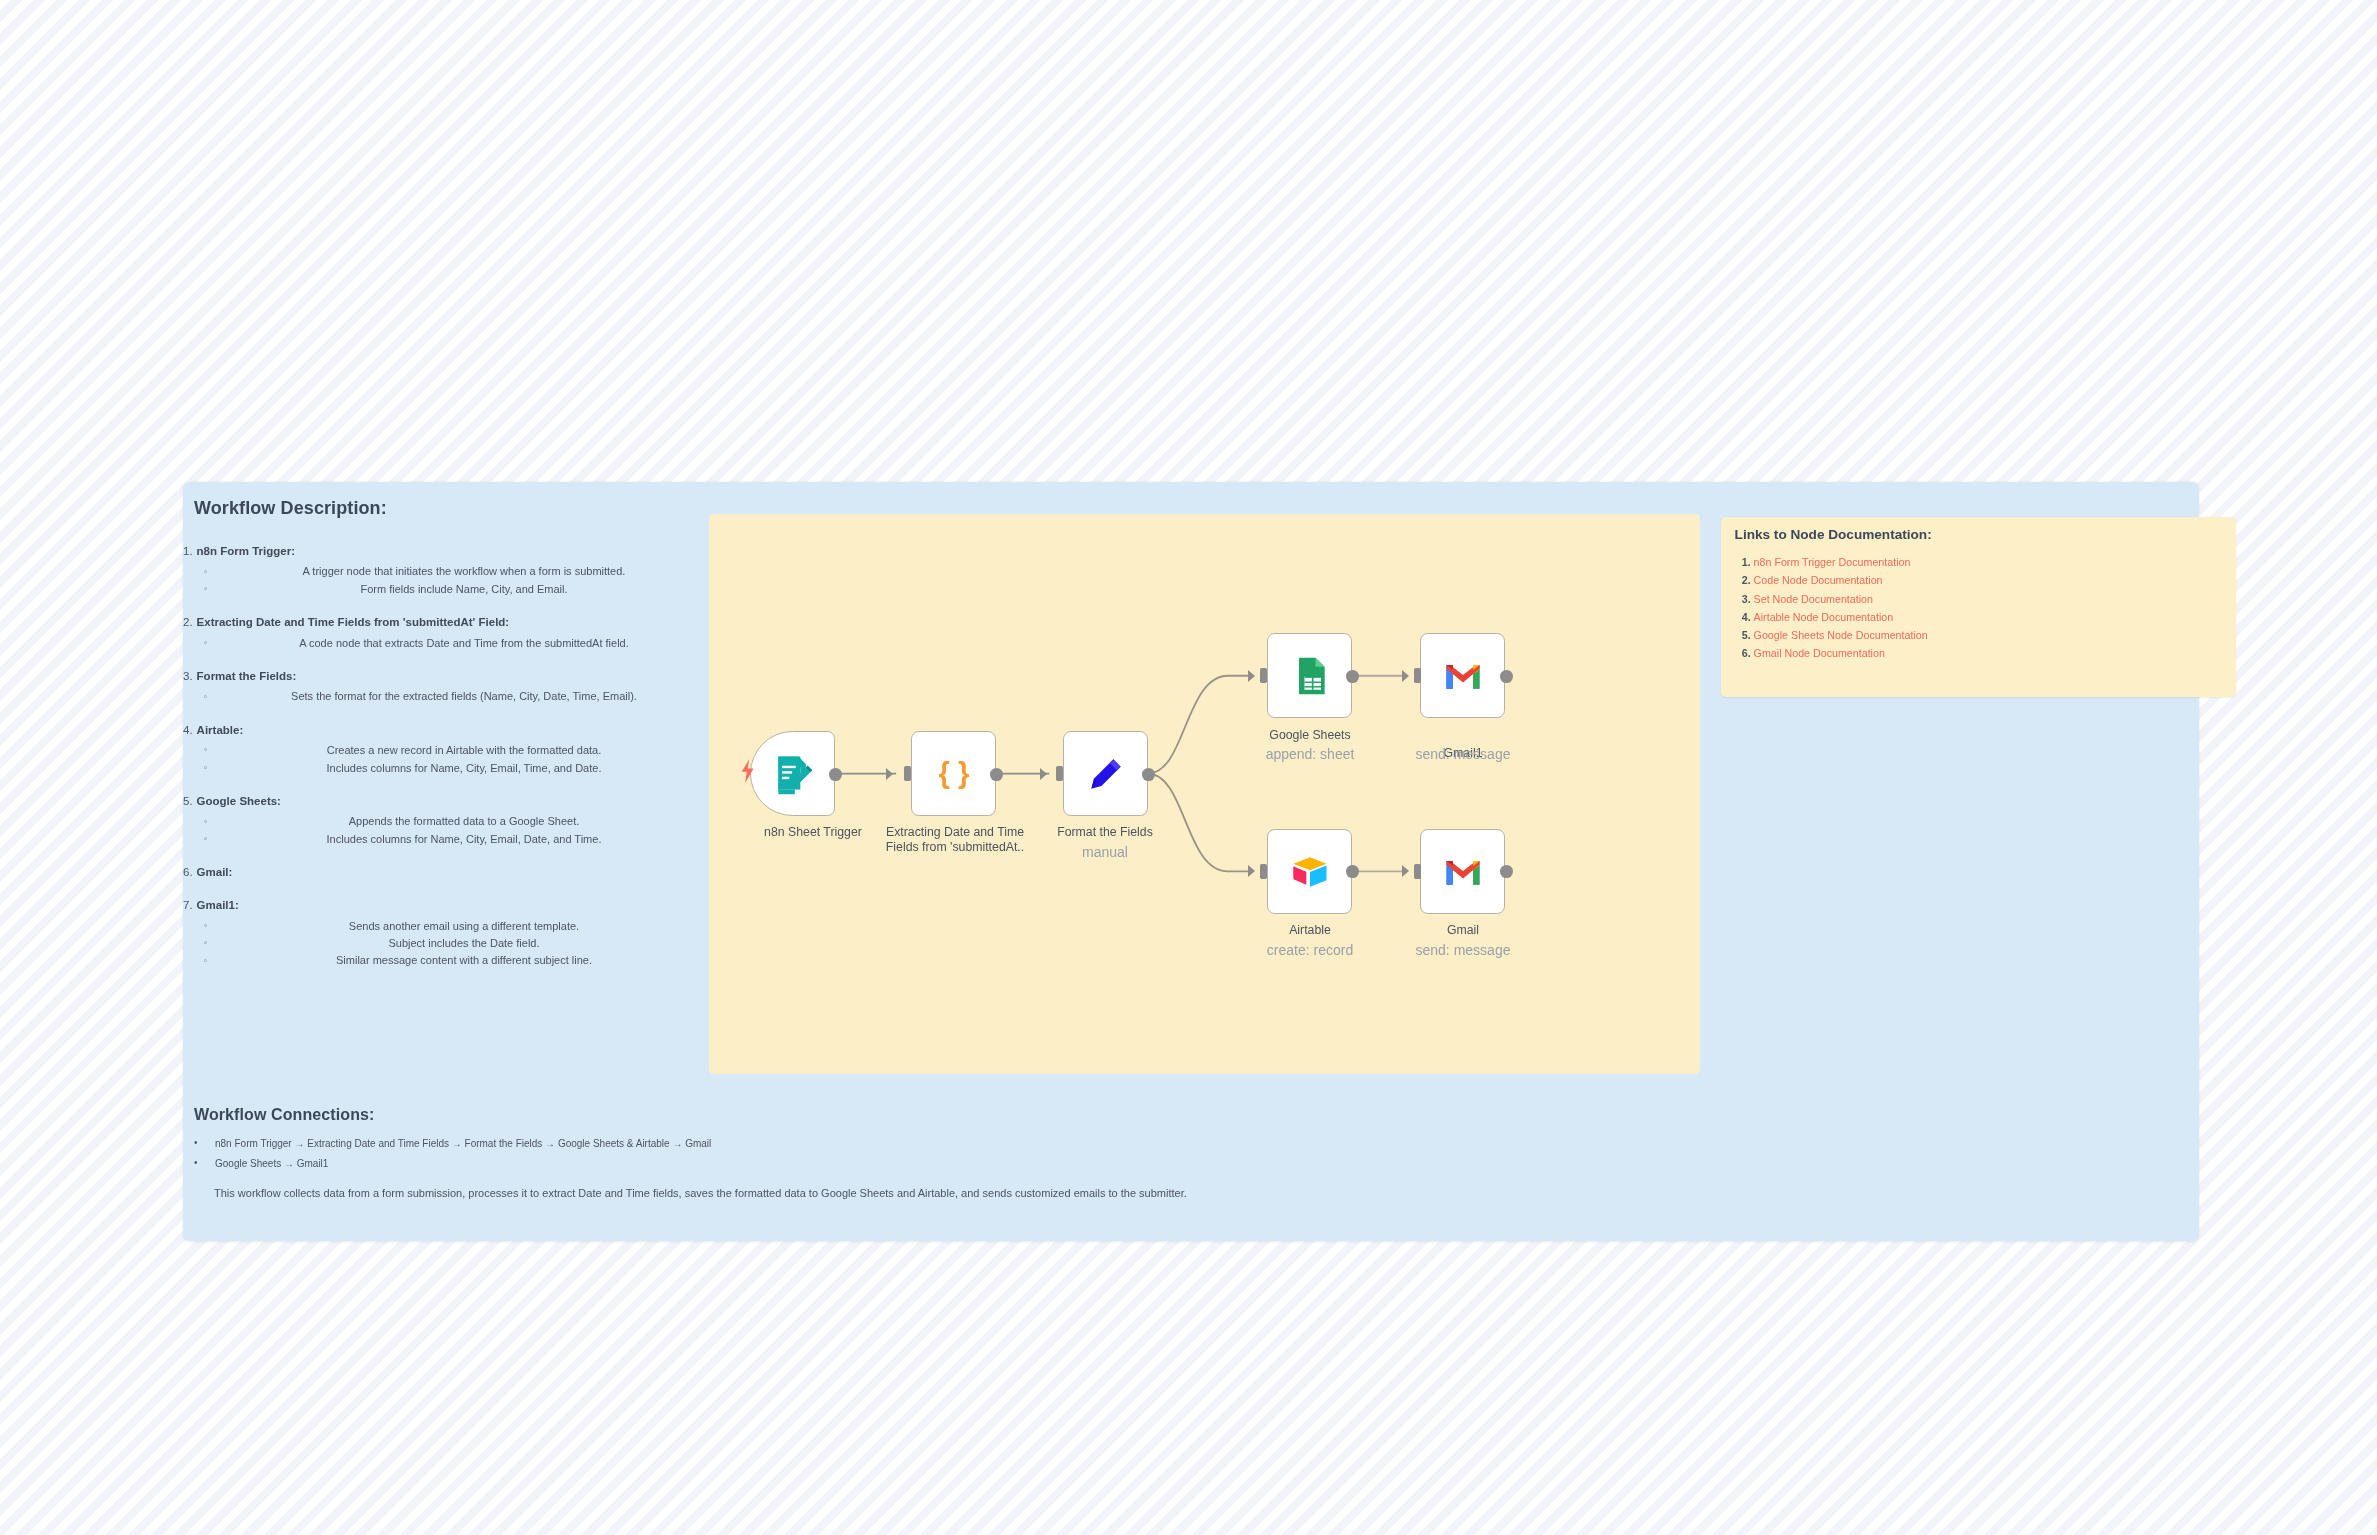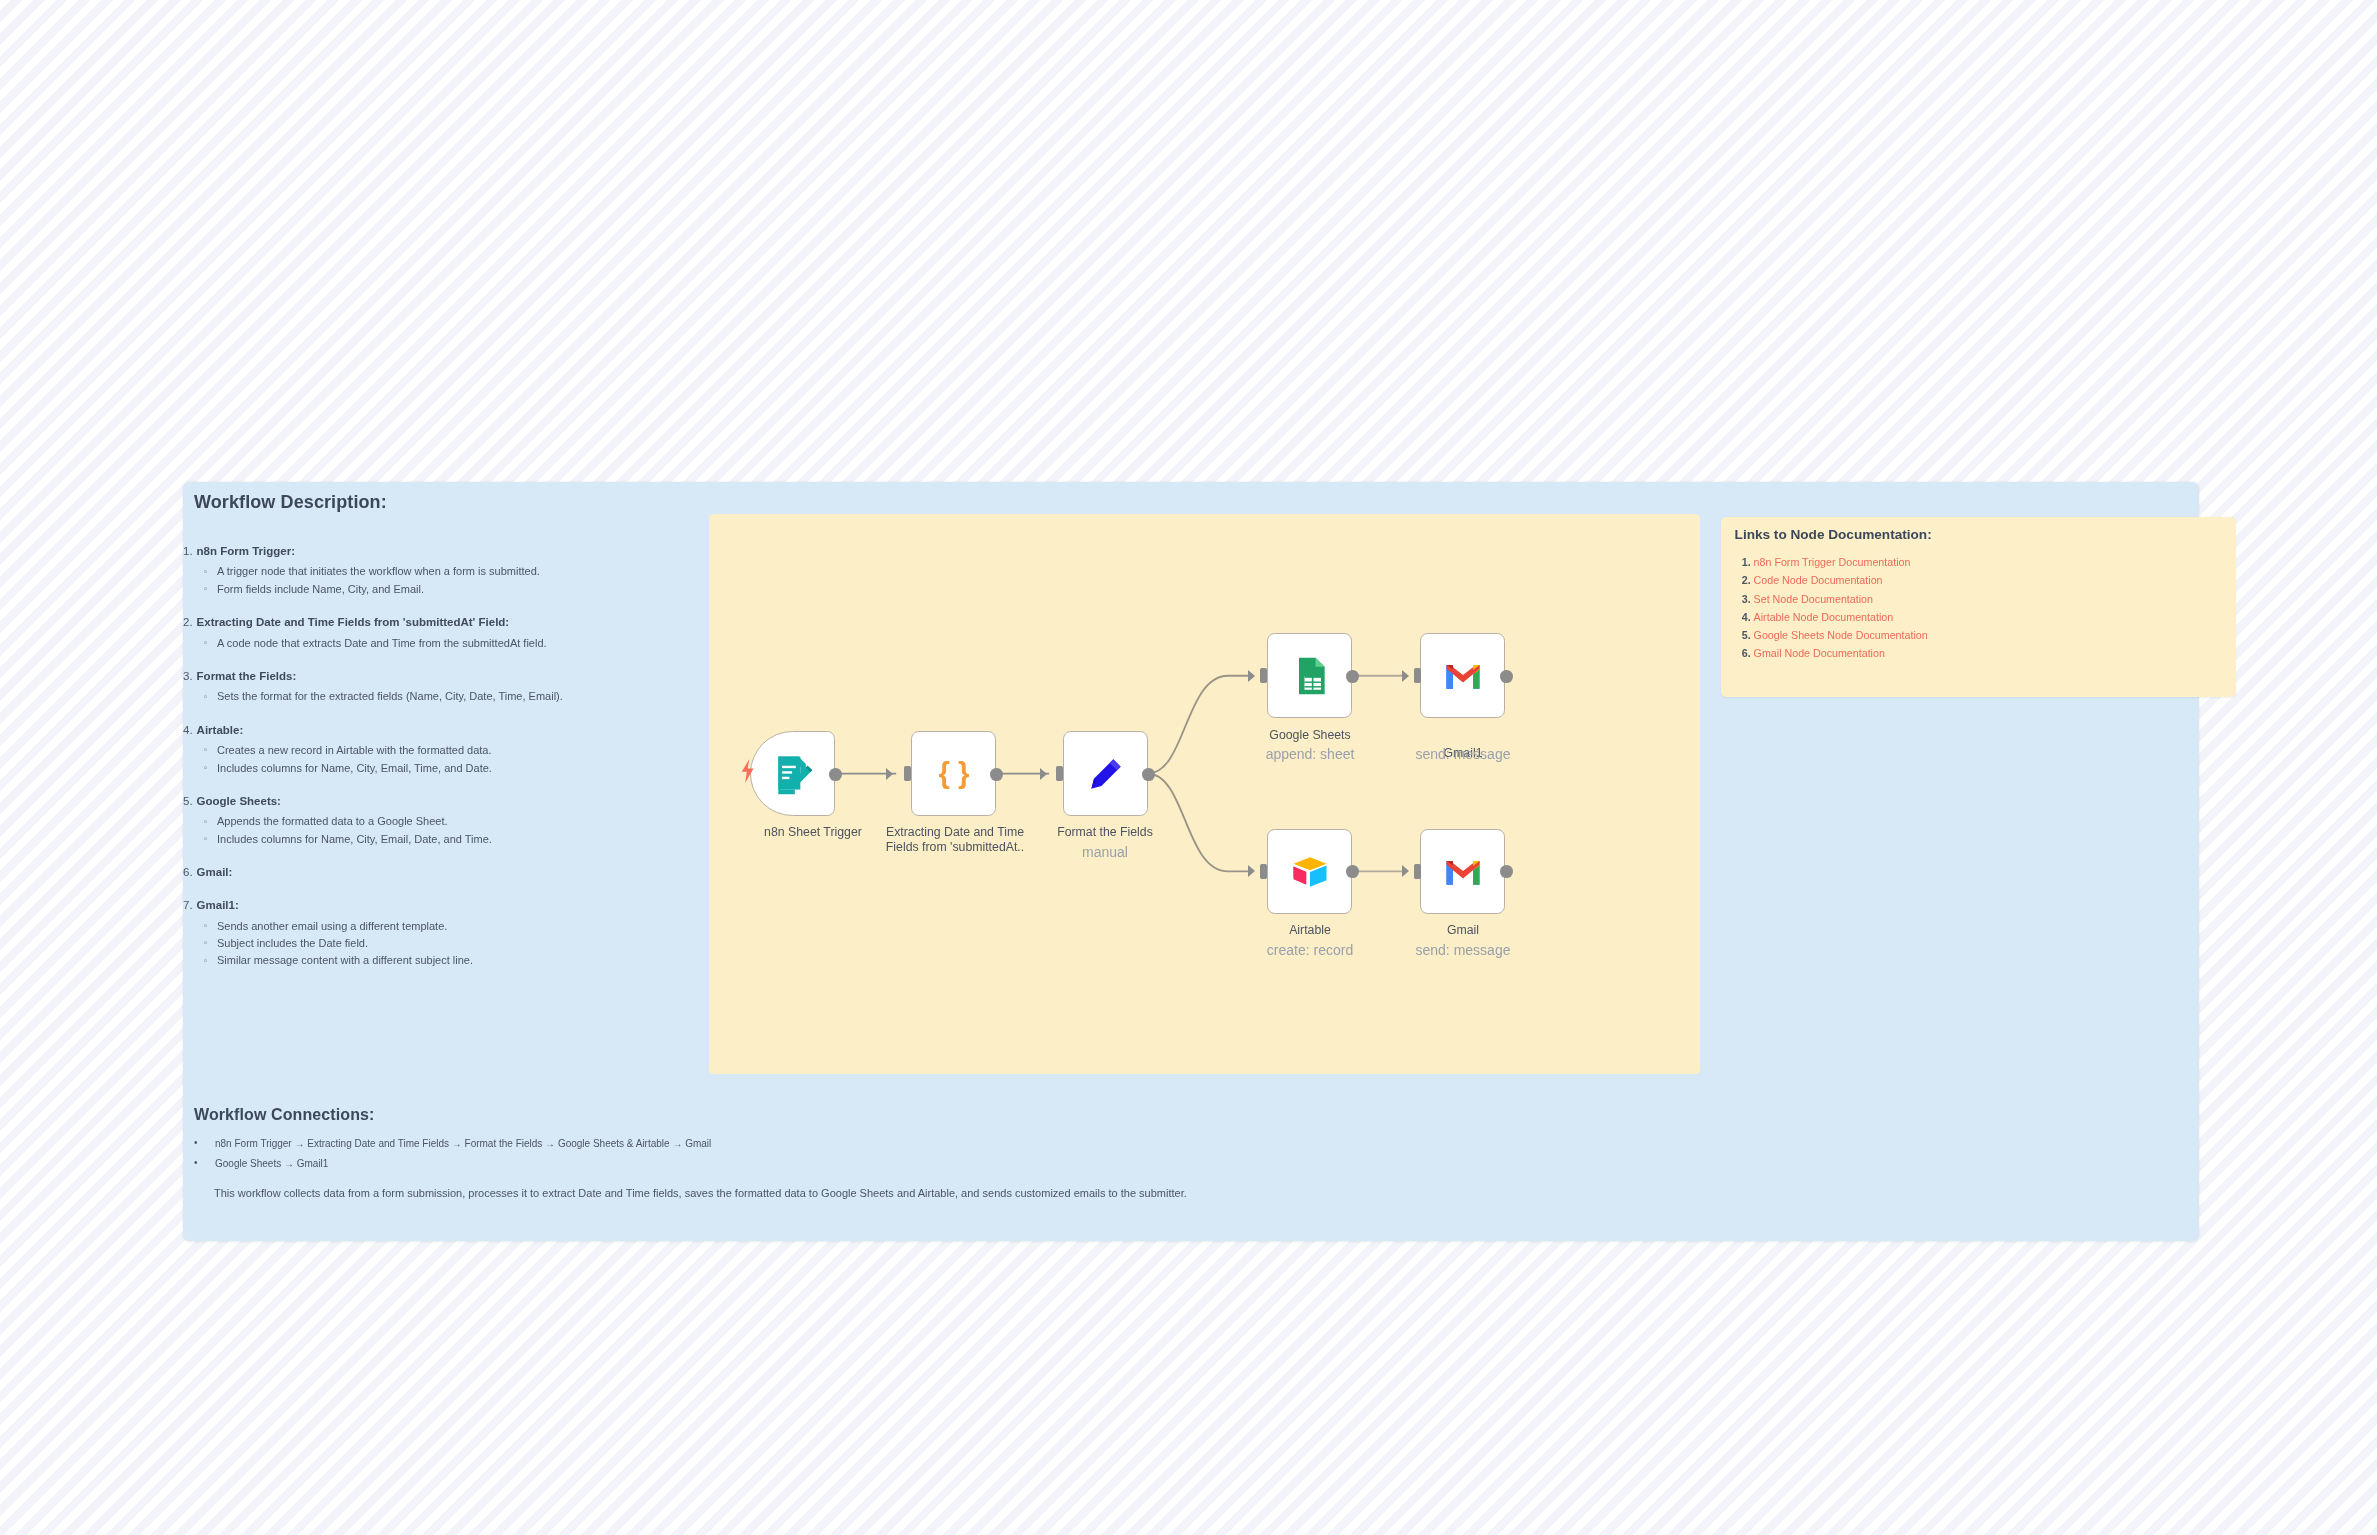--- a/index.html
+++ b/index.html
@@ -34,21 +34,21 @@
     box-shadow: 0 0.9px 2.6px rgba(40,60,90,0.10);
   }
 
   .panel-title {
     position: absolute;
     font-size: 18px;
     font-weight: bold;
     color: #3c4858;
     letter-spacing: 0.1px;
   }
-  #desc-title { left: 11px; top: 10px; }
+  #desc-title { left: 11px; top: 16px; }
 
   
   #desc-list {
     position: absolute;
     left: 0px;
     top: 61px;
     width: 528px;
     list-style: none;
     margin: 0;
     padding: 0;
@@ -76,20 +76,21 @@
     list-style: none;
     margin: 3.4px 0 0 0;
     padding: 0;
   }
   .desc-sub li {
     font-size: 11px;
     color: #4b5563;
     line-height: 17.4px;
     padding-left: 34px;
     position: relative;
+    text-align: center;
   }
   .desc-sub li::before {
     content: "\25E6";
     position: absolute;
     left: 20.4px;
     top: -0.9px;
     color: #7d8798;
     font-size: 11px;
   }
 

